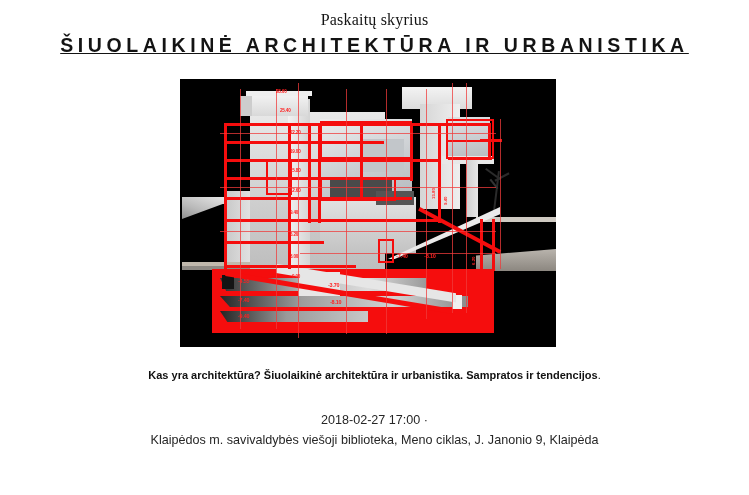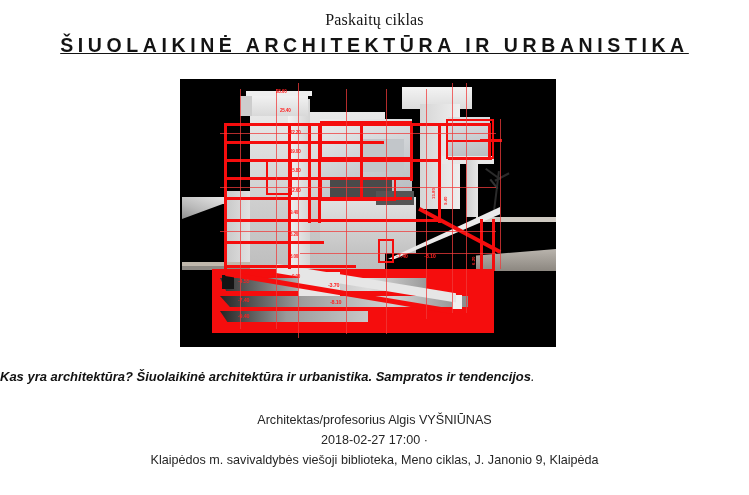--- a/index.html
+++ b/index.html
@@ -69,42 +69,42 @@
     font-size:4.4px;
     white-space:nowrap;
     transform:rotate(-90deg);
     transform-origin:left top;
     line-height:1;
   }
 
   
   .caption{
     position:absolute;left:0;right:0;top:369px;
-    font-weight:bold;
-    font-size:13px;
+    text-align:center;
+    font-weight:bold;
+    font-size:11px;
     color:#111111;
     white-space:nowrap;
-    font-style:italic;
   }
   .caption .dot{font-weight:normal;}
   .footer{
     position:absolute;left:0;right:0;top:410px;
     text-align:center;
     font-size:12.6px;
     color:#262626;
     line-height:20px;
   }
   .footer div{white-space:nowrap;}
 </style>
 </head>
 <body>
 
 <div class="poster">
 
-  <div class="kicker">Paskaitų ciklas</div>
+  <div class="kicker">Paskaitų skyrius</div>
   <div class="headline">ŠIUOLAIKINĖ ARCHITEKTŪRA IR URBANISTIKA</div>
 
   <div class="figure">
     <div class="fig-inner">
 
       <div class="mass" style="left:2px;top:118px;width:44px;height:7px;background:#d0d0d0;"></div>
       <div class="mass" style="left:2px;top:118px;width:44px;height:22px;background:linear-gradient(200deg,#e6e6e6 0%,#b9b9b9 60%,#8f8f8f 100%);clip-path:polygon(0 0,100% 0,100% 26%,0 100%);"></div>
       <div class="mass" style="left:46px;top:112px;width:26px;height:78px;background:linear-gradient(90deg,#c9c9c9,#e3e3e3);"></div>
       <div class="mass" style="left:2px;top:183px;width:80px;height:6px;background:#c0b8ac;"></div>
       <div class="mass" style="left:2px;top:187px;width:70px;height:4px;background:#8e8a84;"></div>
@@ -226,18 +226,17 @@
       <div class="rtext-v" style="left:264px;top:126px;">9.40</div>
       <div class="rtext-v" style="left:292px;top:186px;">6.20</div>
     </div>
   </div>
 
   <div class="caption">
     <span>Kas yra architektūra? Šiuolaikinė architektūra ir urbanistika. Sampratos ir tendencijos</span><span class="dot">.</span>
   </div>
 
   <div class="footer">
-    <div>Architektas/profesorius Algis VYŠNIŪNAS</div>
     <div>2018-02-27 17:00 ·</div>
     <div>Klaipėdos m. savivaldybės viešoji biblioteka, Meno ciklas, J. Janonio 9, Klaipėda</div>
   </div>
 
 </div>
 
 </body></html>

